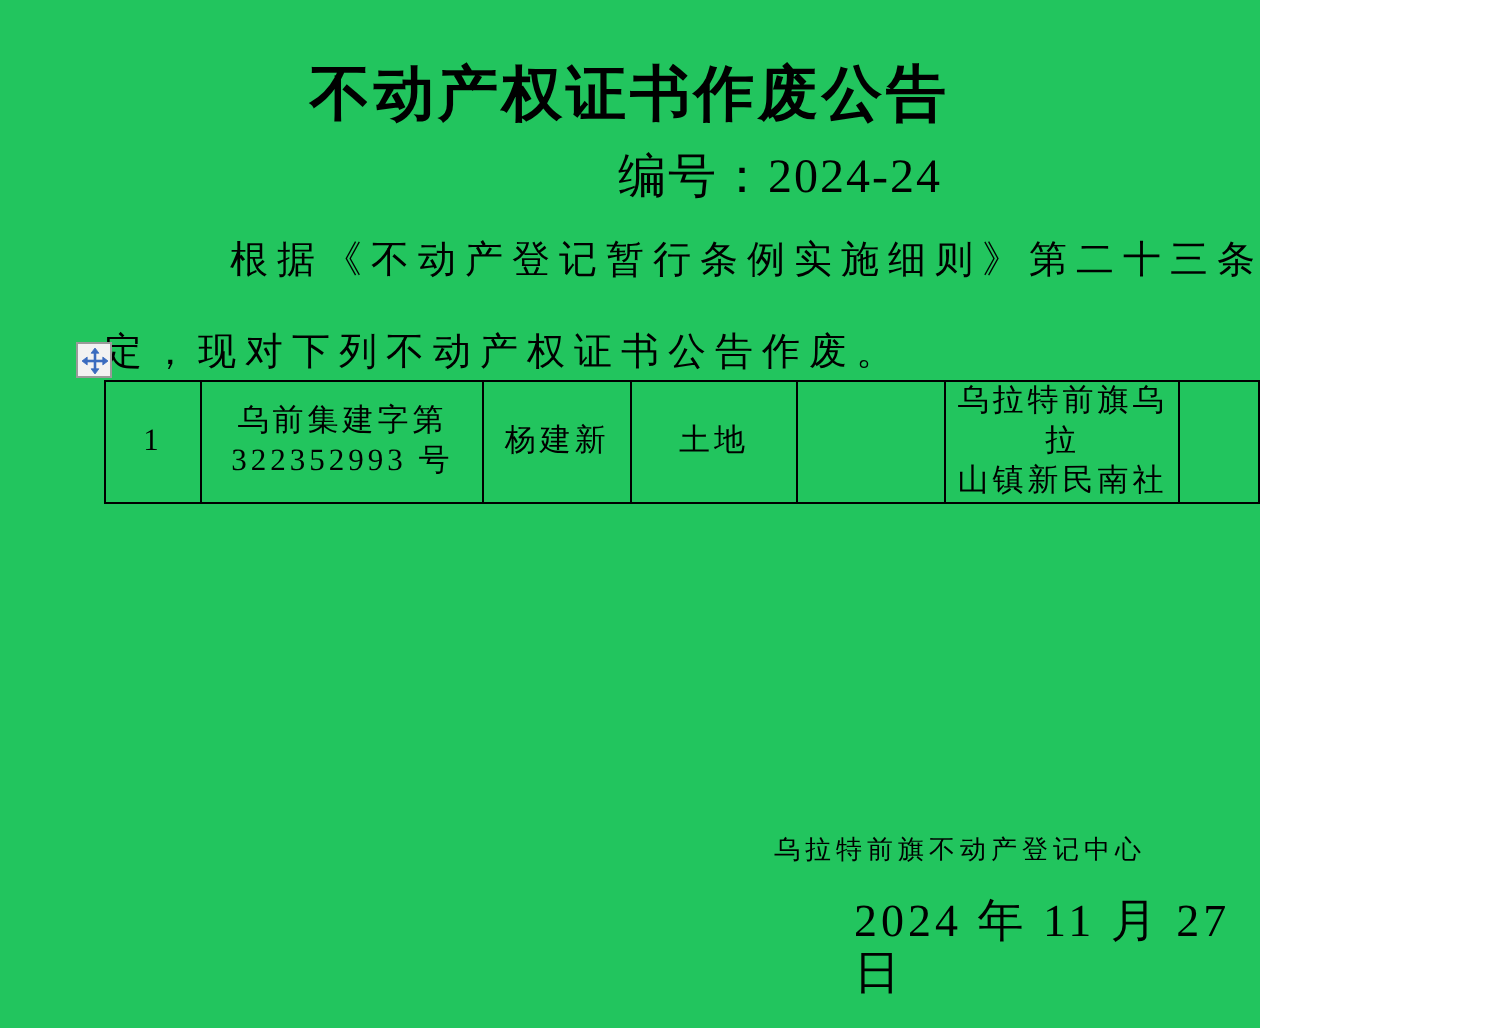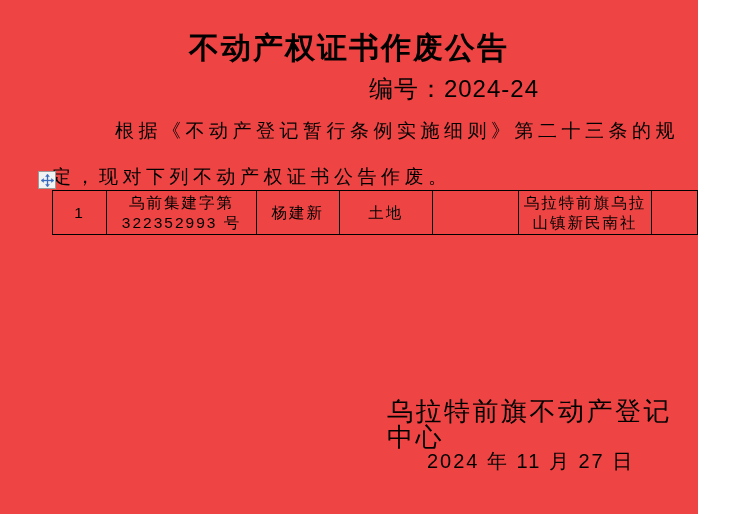--- a/index.html
+++ b/index.html
@@ -1,23 +1,23 @@
 <!DOCTYPE html>
 <html><head>
 <meta charset="utf-8">
 <style>
   * { margin: 0; padding: 0; box-sizing: border-box; }
   html, body { background: #ffffff; }
   #page {
     position: relative;
-    width: 698px;
+    width: 630px;
     height: 514px;
-    background: #ef4444;
+    background: #22c55e;
     overflow: hidden;
-    font-family: Liberation Sans, sans-serif;
+    font-family: Liberation Serif, serif;
     color: #000000;
   }
   .doc-title {
     position: absolute;
     top: 30px;
     left: 0;
     width: 100%;
     text-align: center;
     font-size: 30px;
     font-weight: bold;
@@ -87,31 +87,31 @@
     top: 314px;
     left: 704px;
     width: 9px;
     height: 9px;
     background: #ffffff;
     border: 1.5px solid #8c8c8c;
     cursor: nwse-resize;
   }
   .footer-org {
     position: absolute;
-    top: 398px;
+    top: 412px;
     left: 387px;
-    font-size: 26px;
+    font-size: 13px;
     letter-spacing: 2.5px;
     line-height: 26px;
   }
   .footer-date {
     position: absolute;
     top: 448px;
     left: 427px;
-    font-size: 20px;
+    font-size: 23px;
     letter-spacing: 2px;
     line-height: 26px;
   }
 </style>
 </head>
 <body>
 
 <div id="page">
 
   <div class="doc-title">不动产权证书作废公告</div>

